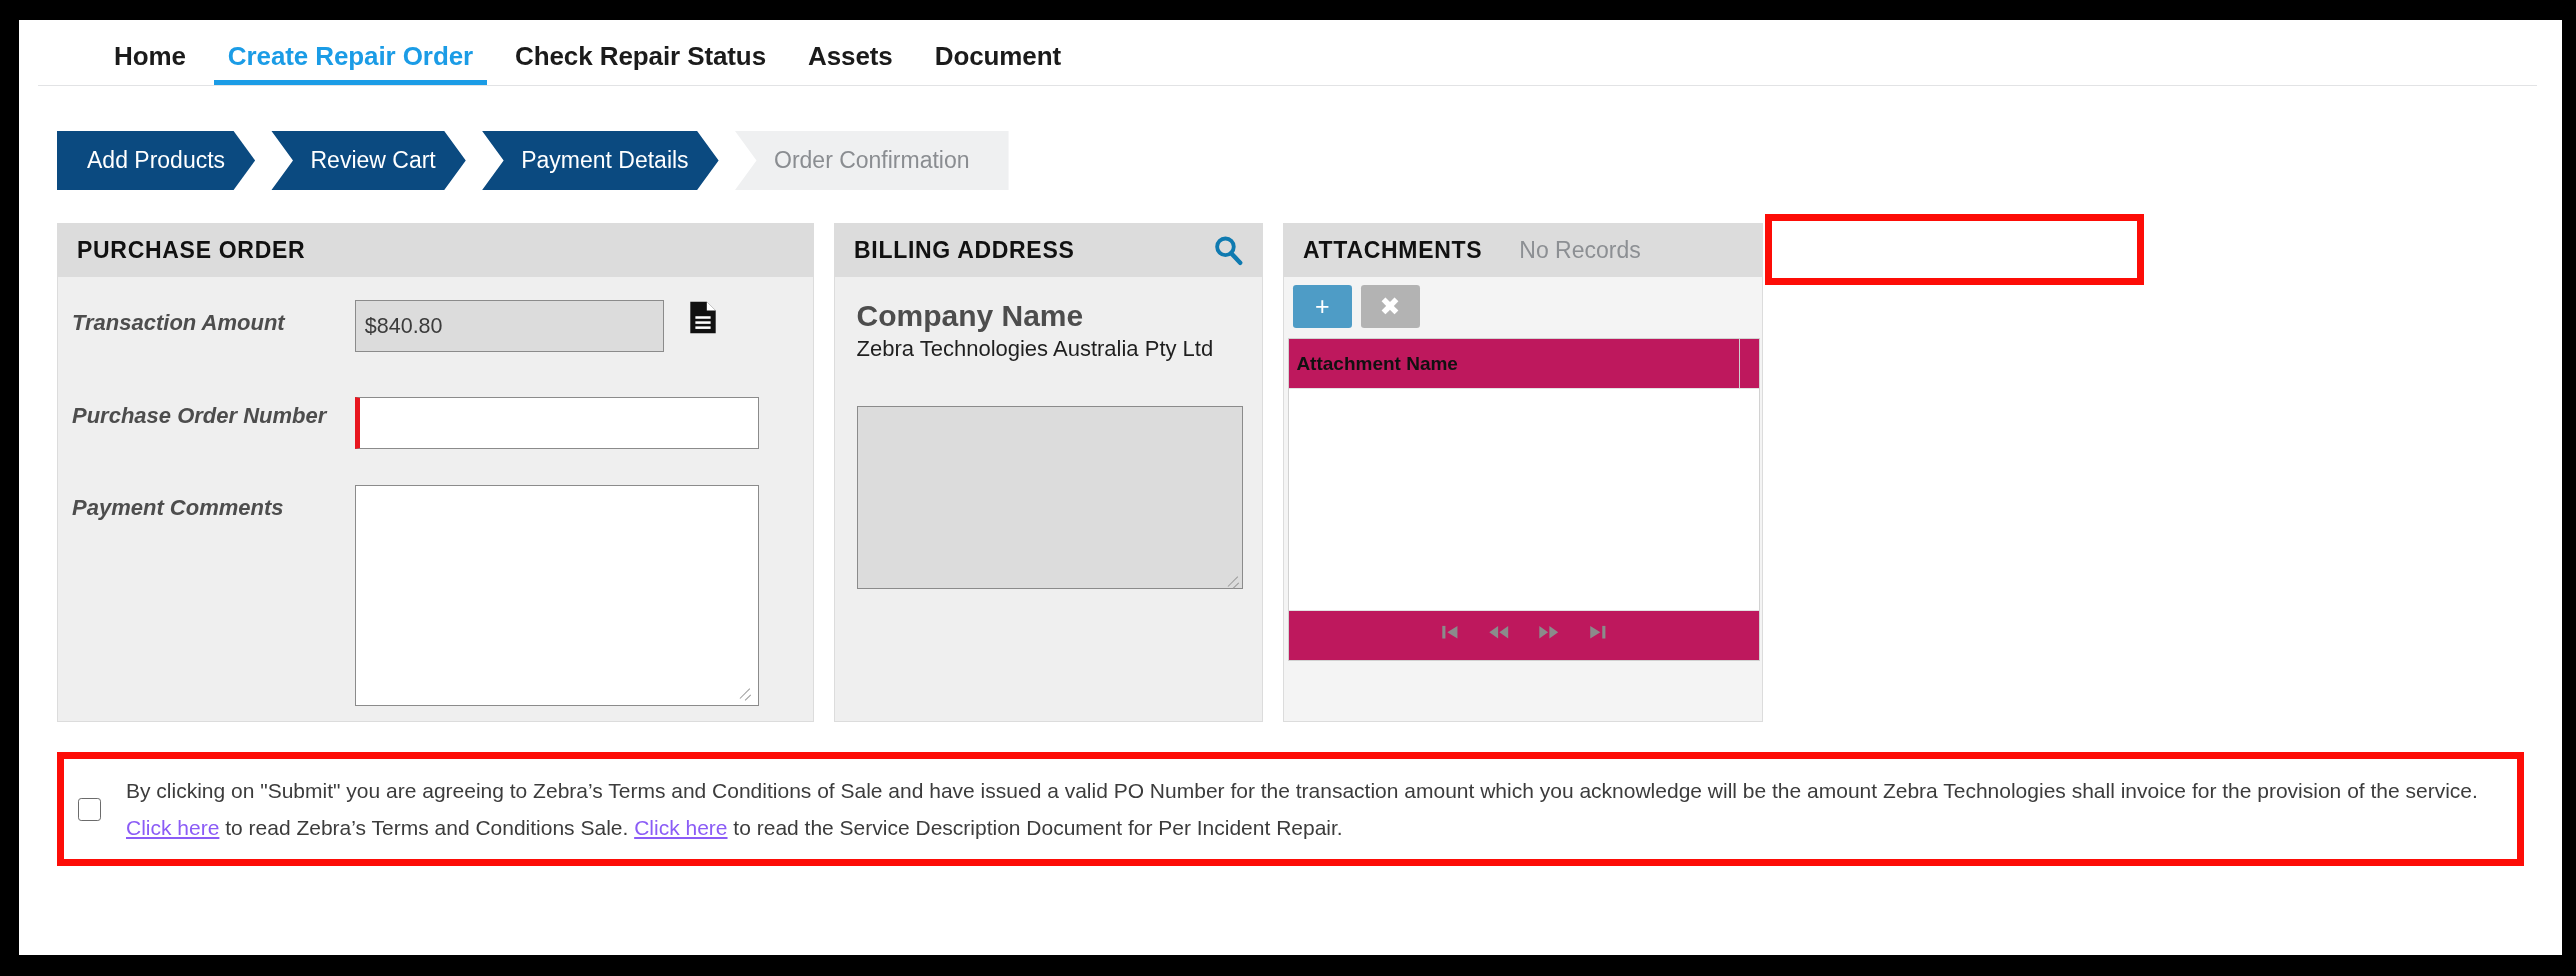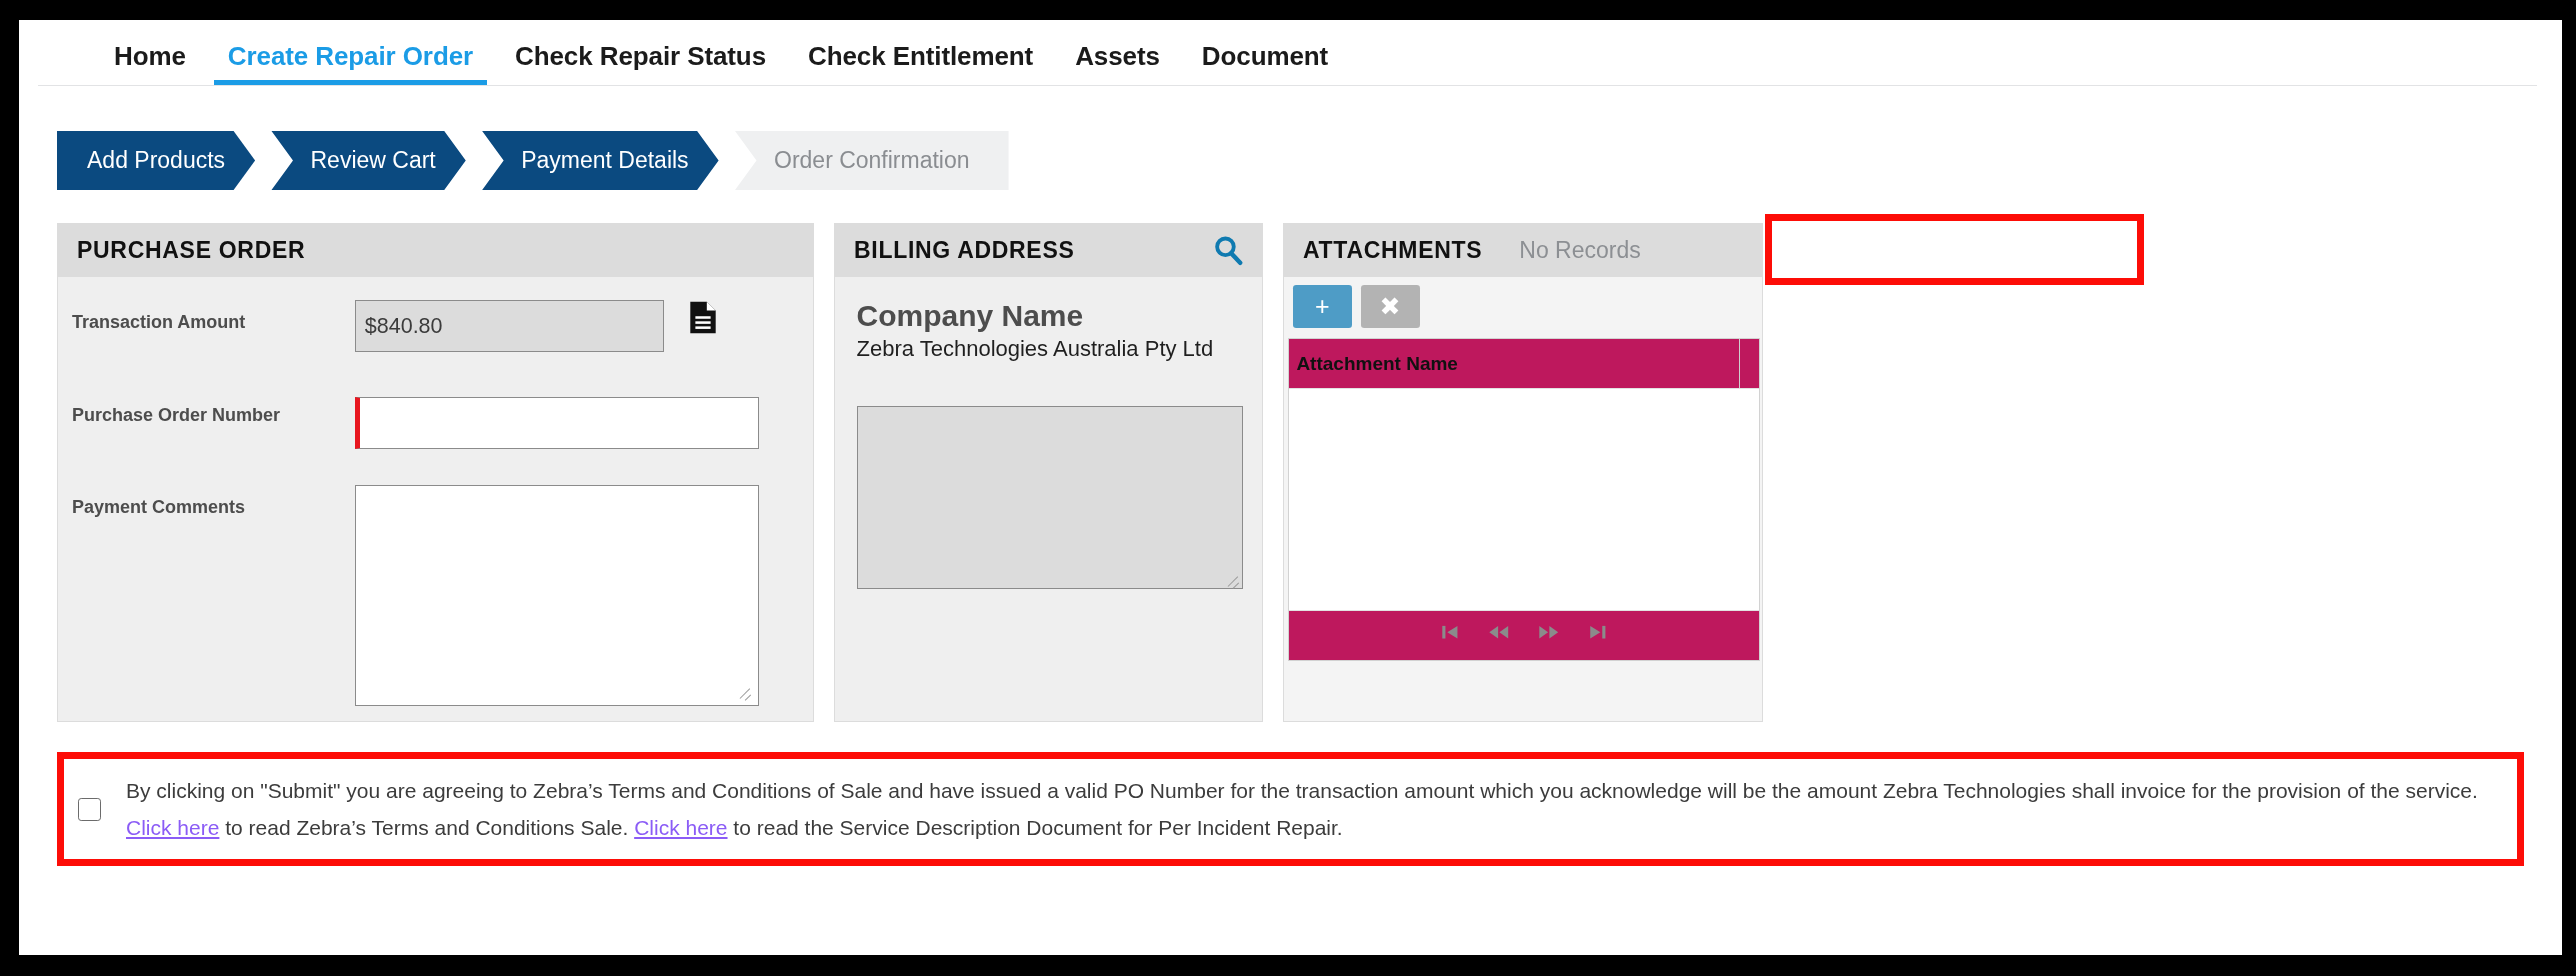--- a/index.html
+++ b/index.html
@@ -136,24 +136,25 @@
     top: 50%;
     transform: translateY(-50%);
     cursor: pointer;
   }
 
   
   #panel-po { left: 0; width: 757px; height: 499px; }
   .po-body { padding: 25px 0 0 14px; position: relative; height: 100%; }
   .field-label {
     position: absolute;
-    font-size: 18px;
+    font-size: 22px;
     font-weight: bold;
     color: #4d4d4d;
     line-height: 25px;
+    font-style: italic;
   }
   .txn-input {
     position: absolute;
     left: 297px;
     top: 23px;
     width: 309px;
     height: 52px;
     background: #dcdcdc;
     border: 0.6px solid #8b8b8b;
     font-size: 21.5px;
@@ -370,21 +371,20 @@
 </head>
 <body>
 
 <div id="screen">
 
   <div id="navbar">
     <div class="nav-list">
       <div class="nav-item">Home</div>
       <div class="nav-item active">Create Repair Order</div>
       <div class="nav-item">Check Repair Status</div>
-      <div class="nav-item">Check Entitlement</div>
       <div class="nav-item">Assets</div>
       <div class="nav-item">Document</div>
     </div>
   </div>
 
   <div id="wizard">
     <div class="step">Add Products</div>
     <div class="step">Review Cart</div>
     <div class="step">Payment Details</div>
     <div class="step inactive">Order Confirmation</div>

